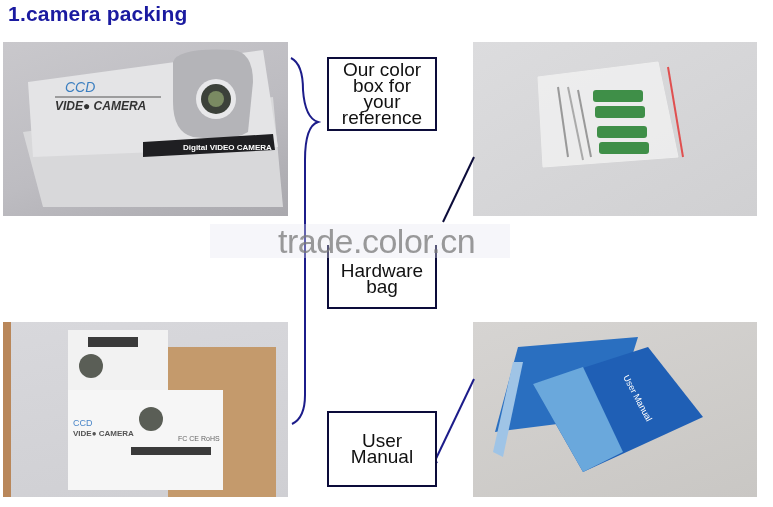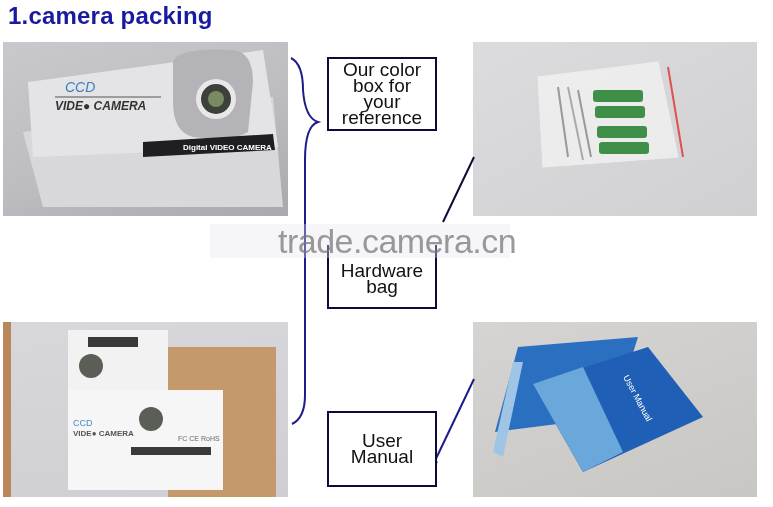--- a/index.html
+++ b/index.html
@@ -1,17 +1,17 @@
 <!DOCTYPE html>
 <html><head>
 <meta charset="utf-8">
 <style>
   html, body { margin: 0; padding: 0; background: #ffffff; }
   body { width: 773px; height: 507px; position: relative; overflow: hidden; font-family: "Liberation Sans", sans-serif; }
-  .title { position: absolute; left: 8px; top: 2px; font-size: 24px; font-weight: bold; color: #1a1aa0; letter-spacing: 0.2px; }
+  .title { position: absolute; left: 8px; top: 2px; font-size: 21px; font-weight: bold; color: #1a1aa0; letter-spacing: 0.2px; }
   .photo { position: absolute; overflow: hidden; }
   .callout { position: absolute; border: 2px solid #0c0c3a; background: #fff; box-sizing: border-box;
              display: flex; align-items: center; justify-content: center; text-align: center;
              font-size: 19px; color: #111; line-height: 16px; }
   .lines { position: absolute; left: 0; top: 0; }
   .watermark { position: absolute; left: 278px; top: 222px; font-size: 34px; color: rgba(120,120,120,0.75);
                letter-spacing: -0.5px; font-family: "Liberation Sans", sans-serif; }
   .wm-band { position: absolute; left: 210px; top: 224px; width: 300px; height: 34px; background: rgba(230,230,240,0.35); }
 </style>
 </head>
@@ -90,13 +90,13 @@
 
 <div class="callout" style="left:327px;top:245px;width:110px;height:64px;border-top:none;align-items:flex-start;padding-top:18px;">
   <span>Hardware bag</span>
 </div>
 
 <div class="callout" style="left:327px;top:411px;width:110px;height:76px;">
   <span>User Manual</span>
 </div>
 
 <div class="wm-band"></div>
-<div class="watermark">trade.camera.cn</div>
+<div class="watermark">trade.color.cn</div>
 
 </body></html>

